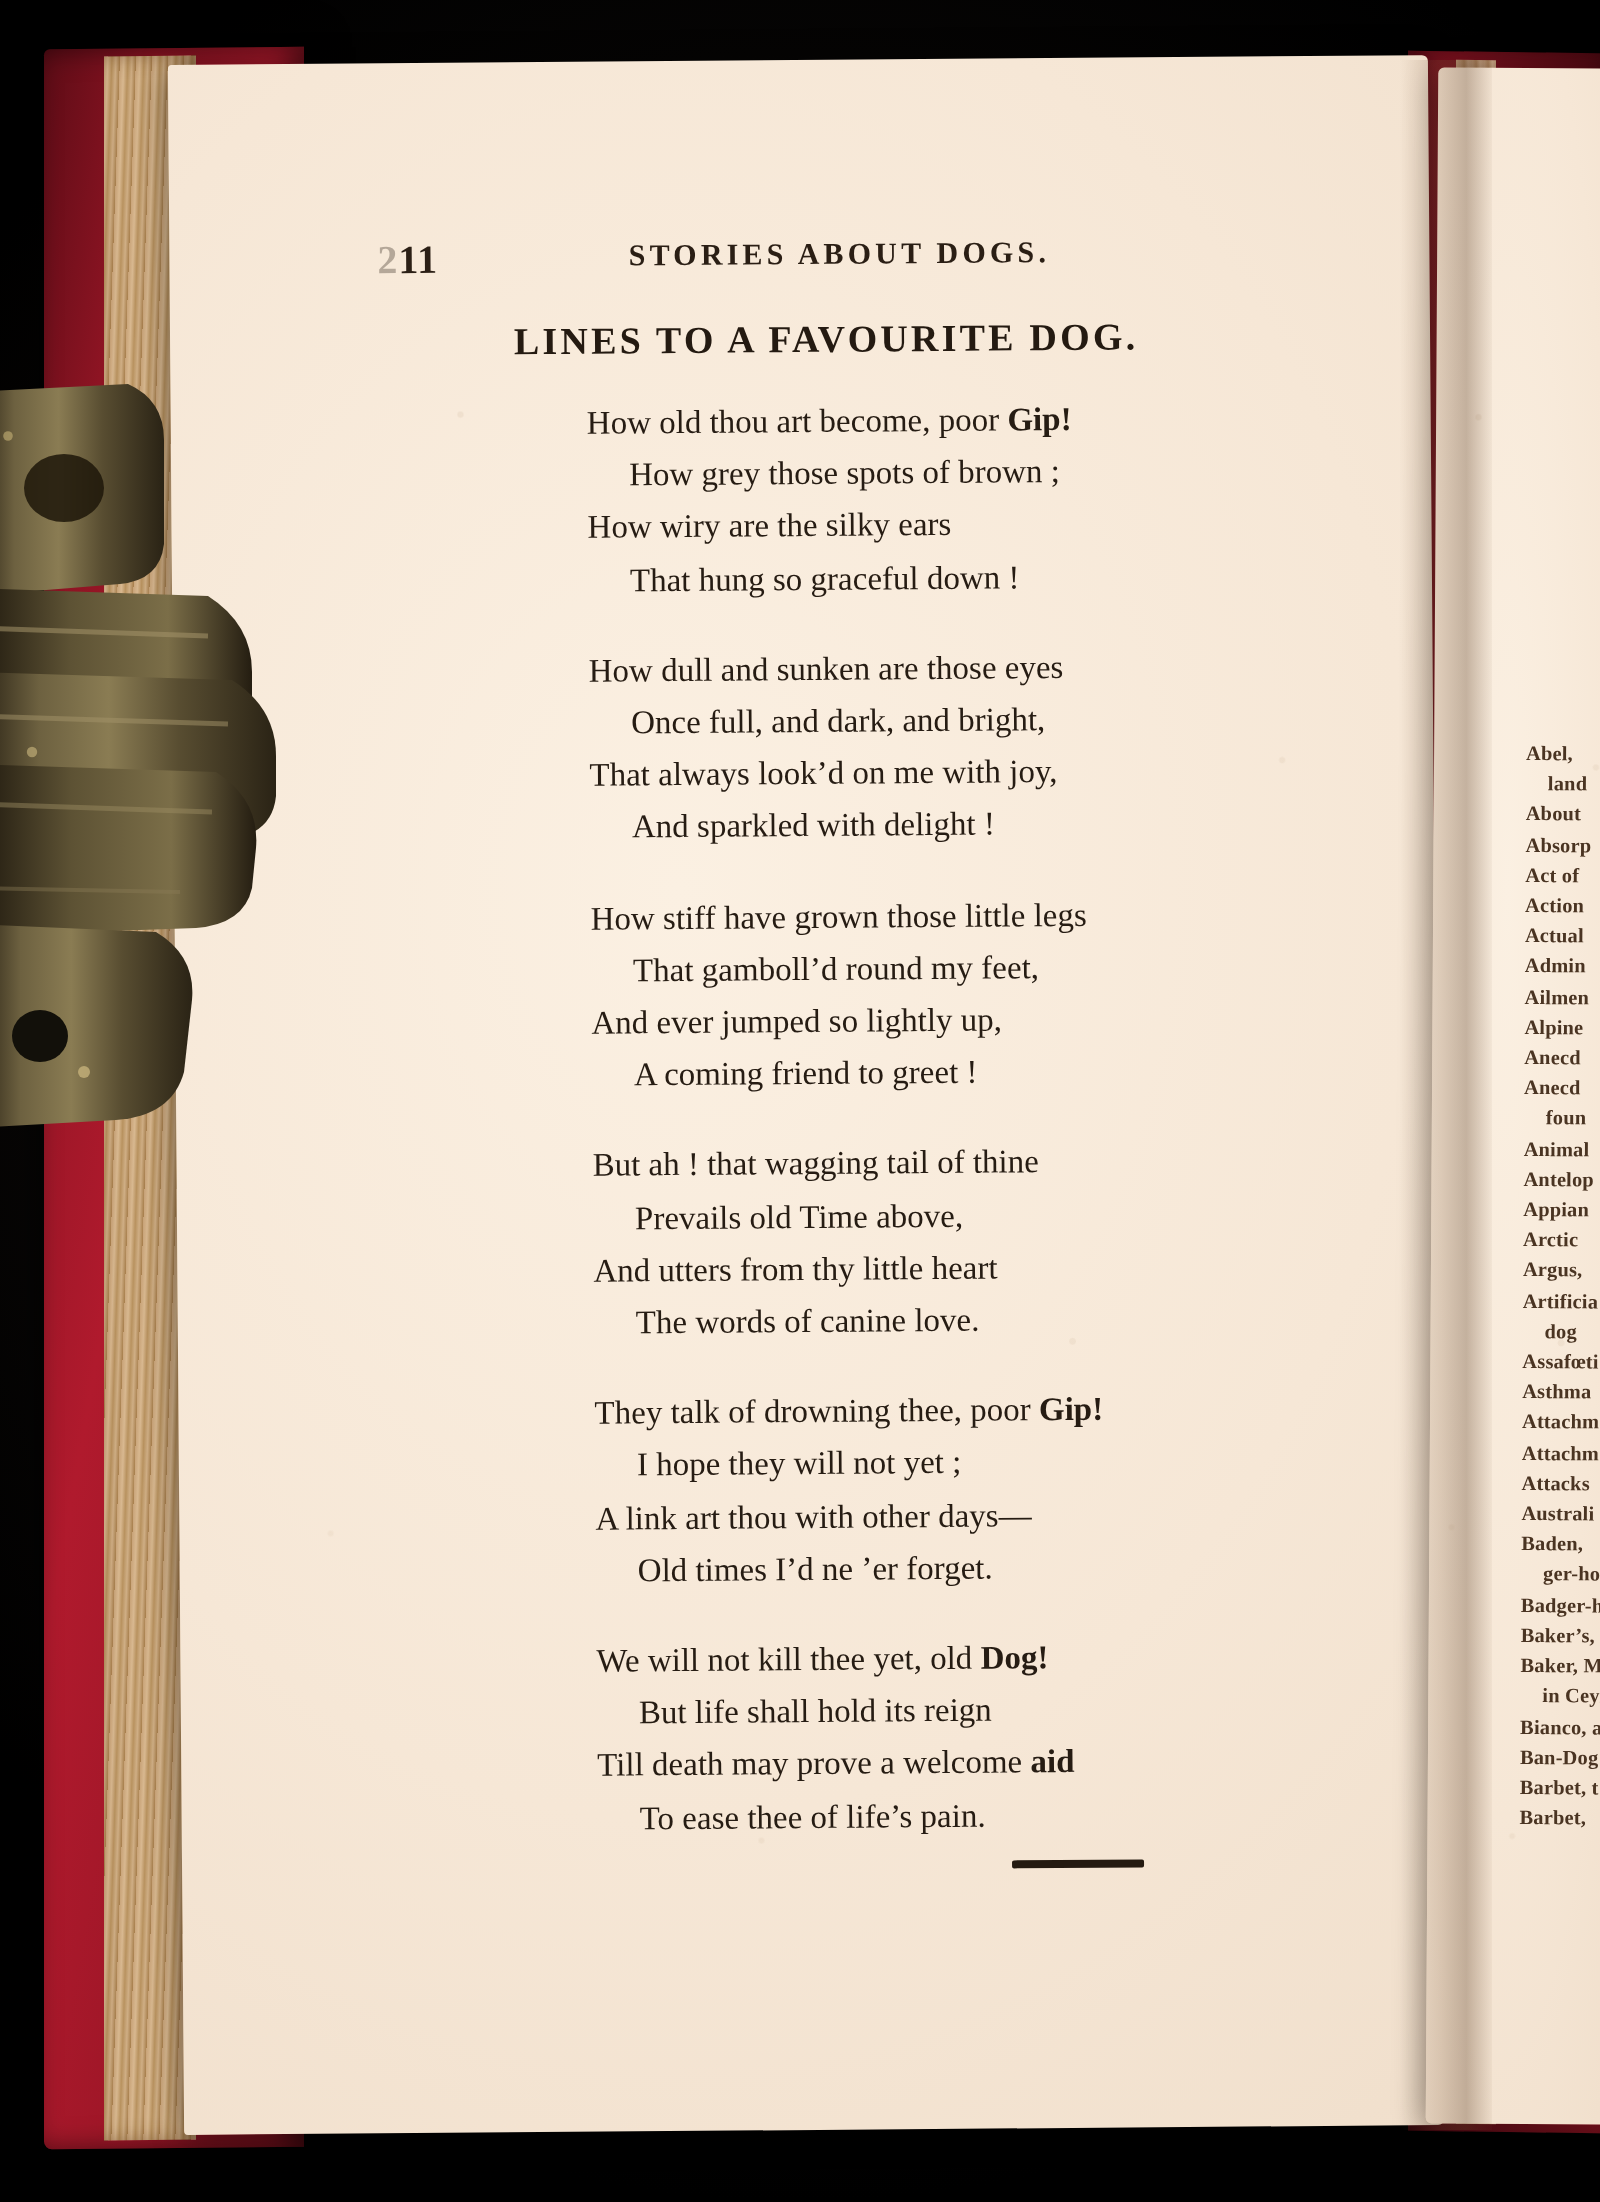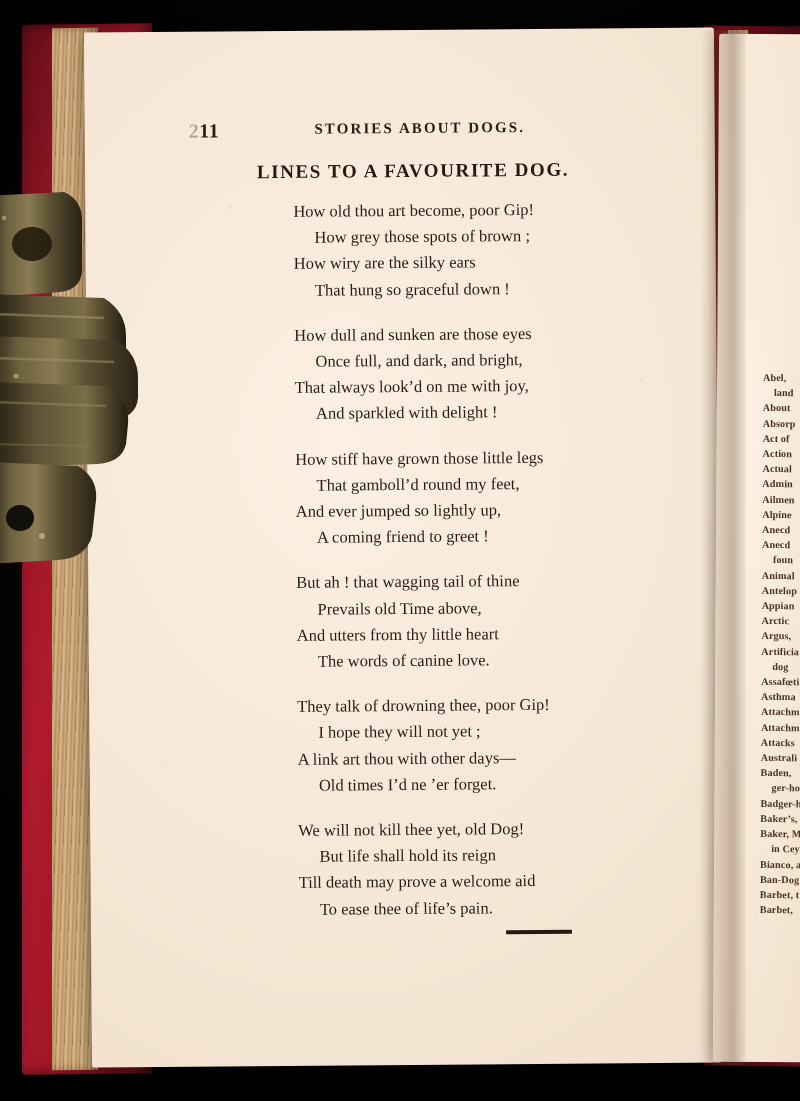--- a/index.html
+++ b/index.html
@@ -117,21 +117,21 @@
   .poem{
     position:absolute;left:0;top:168px;width:100%;
     padding-left:208px;box-sizing:border-box;
   }
   .stanza{margin-bottom:19px;}
   .line{
     font-size:16.5px;line-height:26.2px;
     white-space:pre;color:#261c13;
   }
   .line.ind{padding-left:21px;}
-  .line b{font-weight:normal;}
+  .line b{font-weight:bold;}
 
   .rule{
     position:absolute;left:0;top:901px;width:100%;
   }
   .rule i{
     display:block;margin:0 auto;margin-left:415px;
     width:66px;height:4px;background:#241a11;border-radius:1px;
   }
 
   

